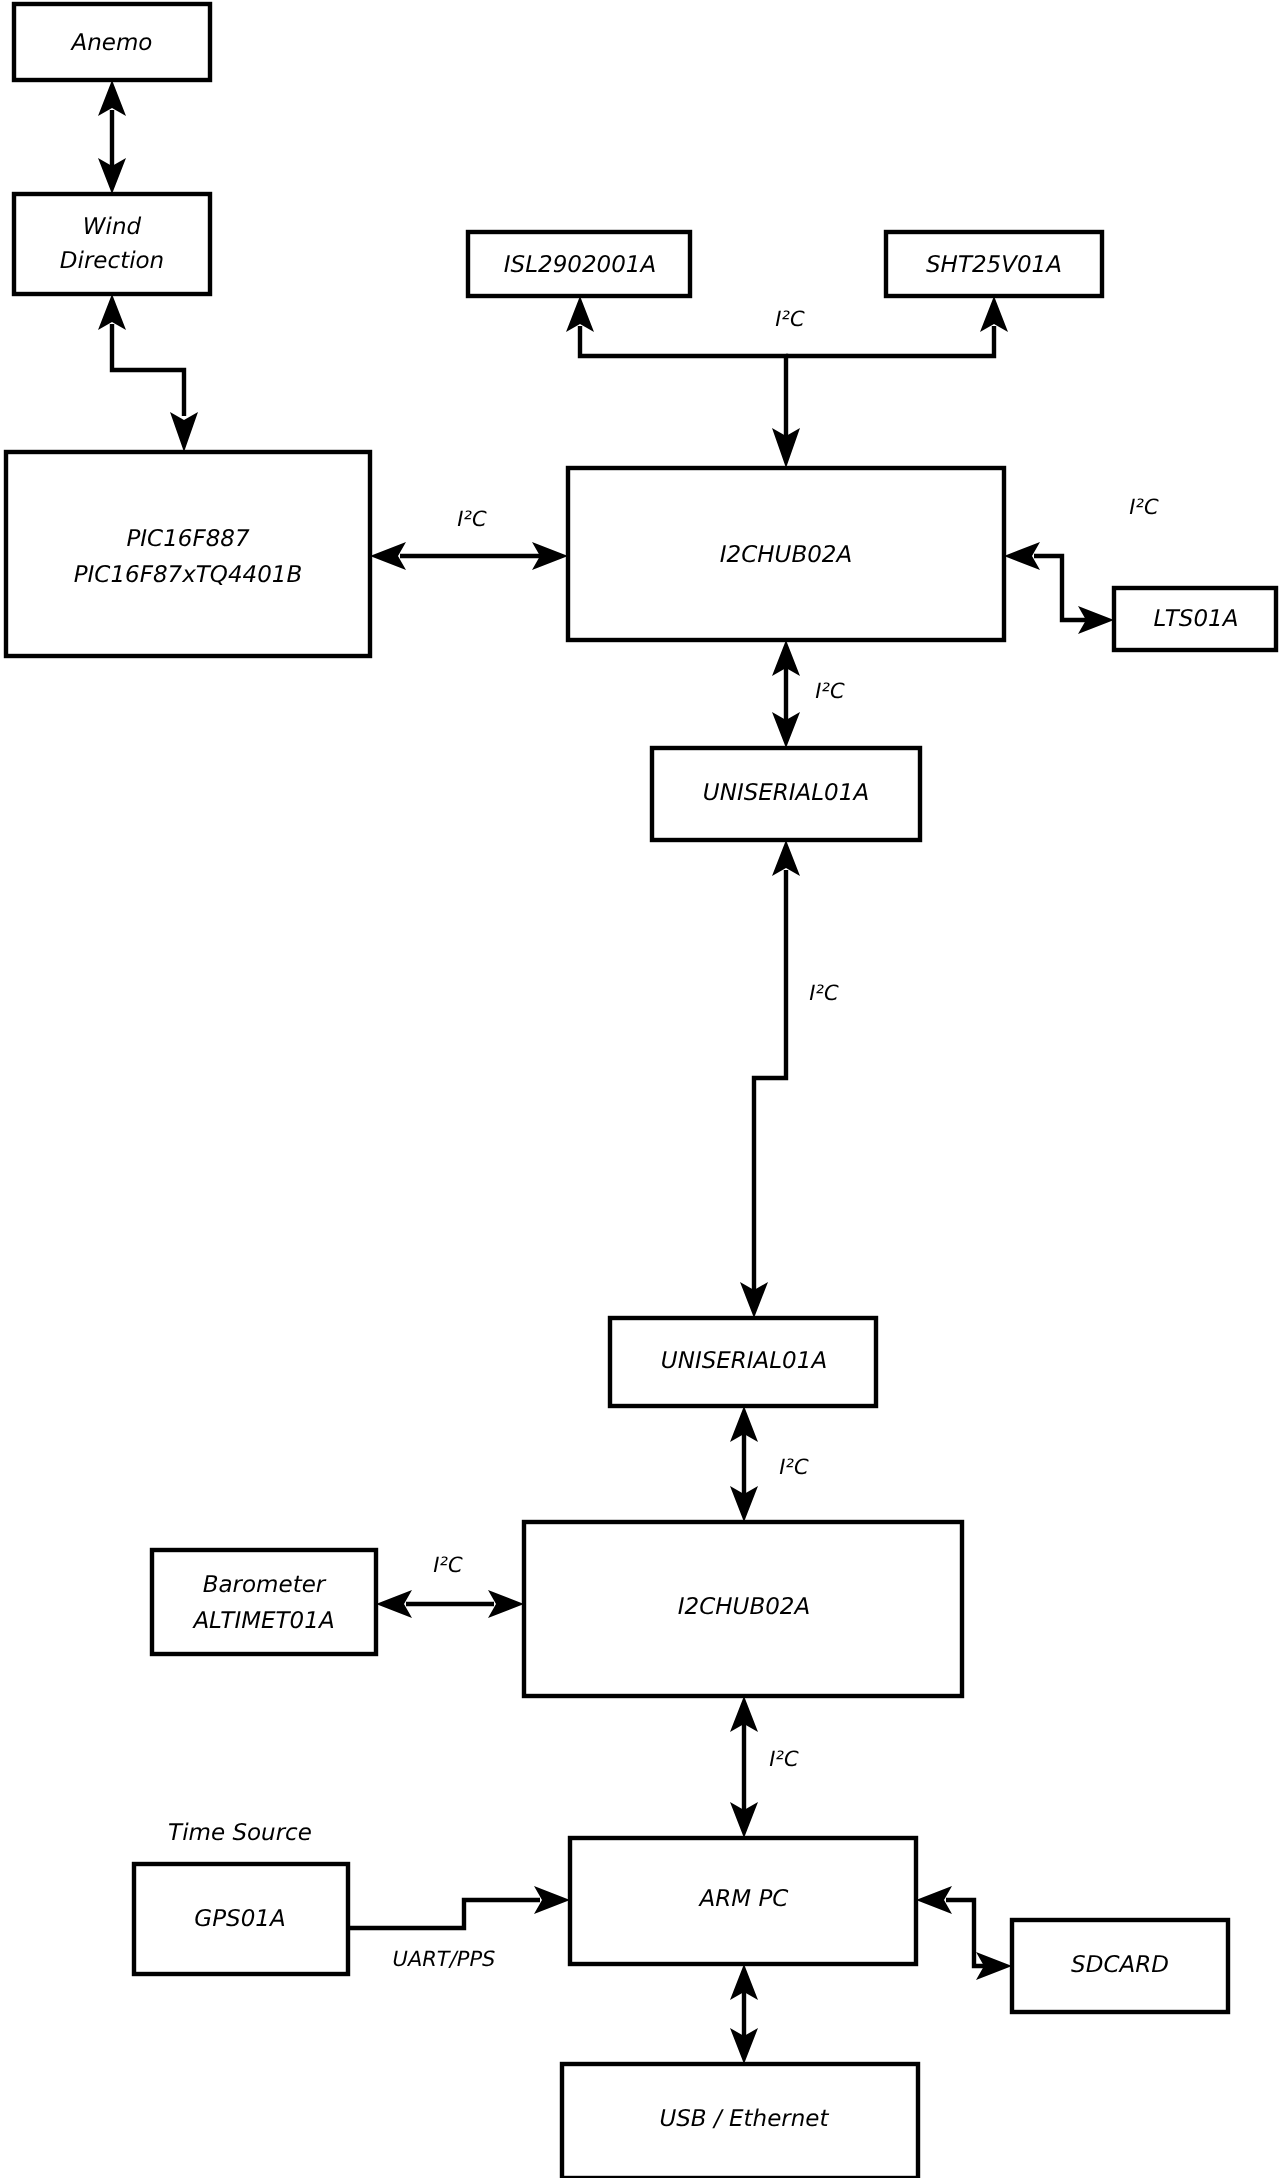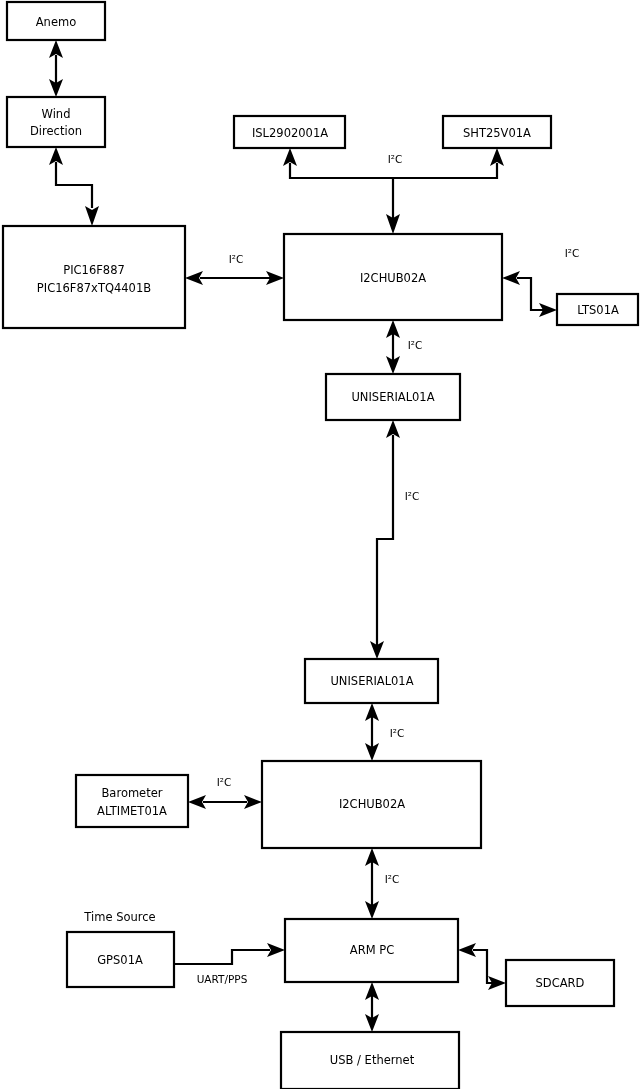--- a/index.html
+++ b/index.html
@@ -10,20 +10,21 @@
   body {
     width: 640px;
     height: 1089px;
     font-family: "DejaVu Sans", sans-serif;
     overflow: hidden;
   }
   #diagram-root {
     position: relative;
     width: 640px;
     height: 1089px;
+    font-style: italic;
   }
   svg#diagram {
     display: block;
     width: 640px;
     height: 1089px;
   }
   .box {
     fill: #ffffff;
     stroke: #000000;
     stroke-width: 2.2;

